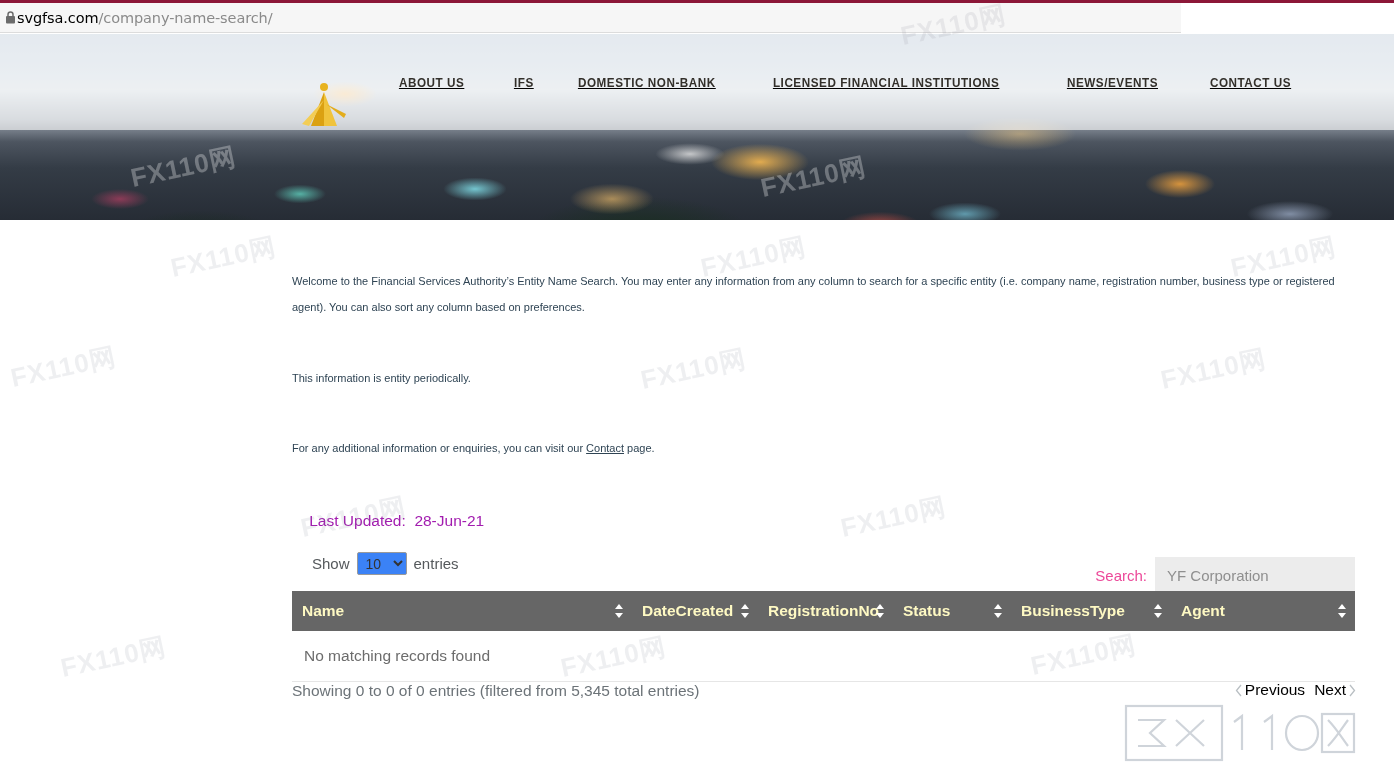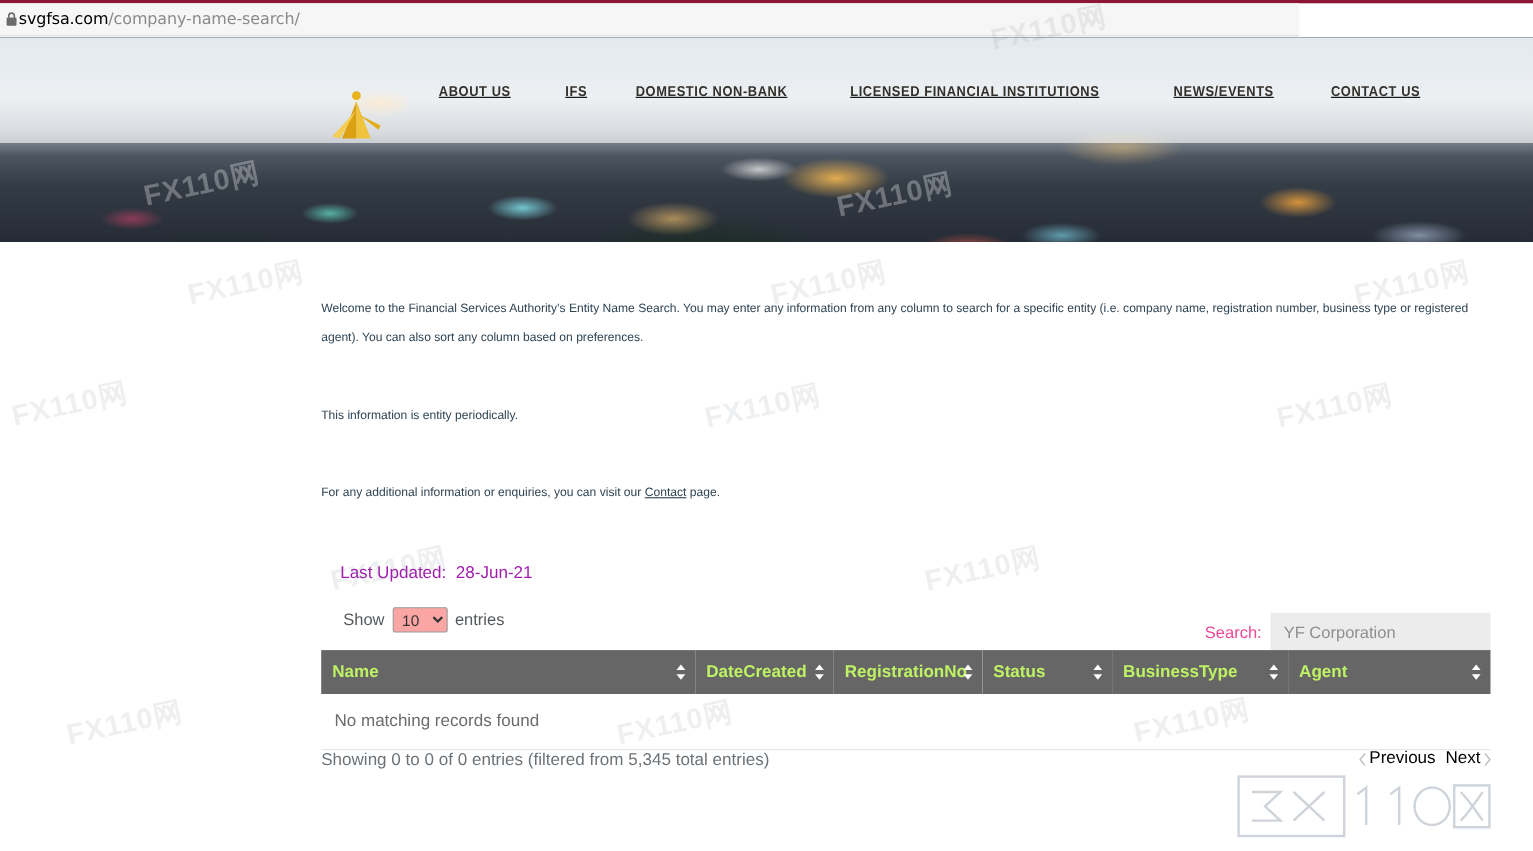--- a/index.html
+++ b/index.html
@@ -142,21 +142,21 @@
     color: #55595c;
     display: flex; align-items: center; gap: 7px; margin-left: 20px;
   }
   #entries-select {
     font-family: "Liberation Sans", sans-serif;
     font-size: 14px;
     color: #333;
     padding: 1px 4px;
     border: 1px solid #9a9a9a;
     border-radius: 2px;
-    background: #fca5a5;
+    background: #3b82f6;
     height: 23px;
     width: 50px;
   }
   #dt-filter {
     position: absolute; right: 39px; top: 337px;
     display: flex; align-items: center; gap: 8px;
   }
   #search-label {
     font-family: "Liberation Sans", sans-serif;
     font-size: 15px;
@@ -175,21 +175,21 @@
 
   
   #results-table {
     position: absolute; left: 292px; top: 371px;
     width: 1063px;
     border-collapse: collapse;
     table-layout: fixed;
   }
   #results-table thead th {
     background: #666666;
-    color: #bef264;
+    color: #fef9c3;
     font-family: "Liberation Sans Narrow", "Liberation Sans", sans-serif;
     font-size: 15.5px;
     font-weight: 700;
     text-align: left;
     padding: 10px 0 10px 10px;
     height: 40px;
     position: relative;
     cursor: pointer;
     white-space: nowrap;
     letter-spacing: 0px;

